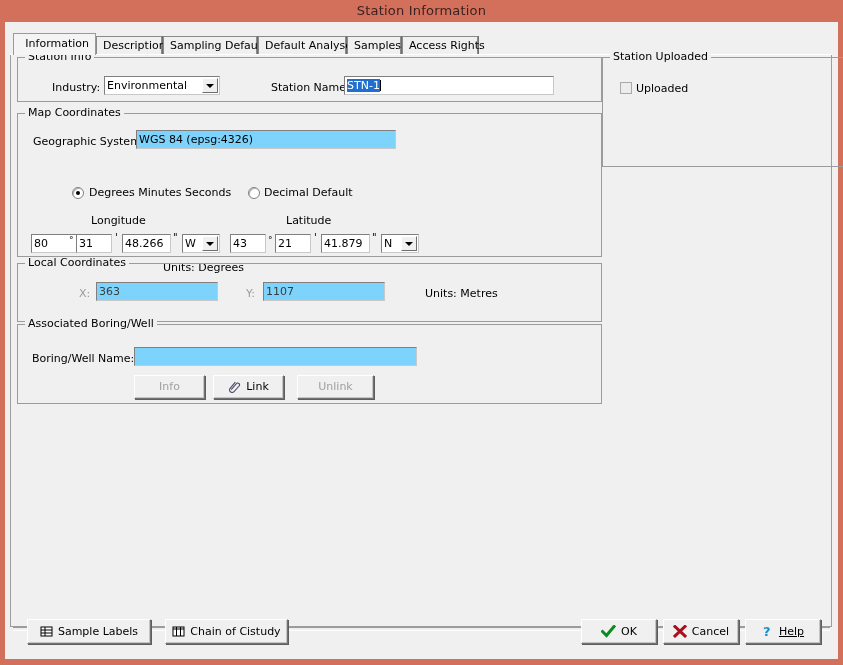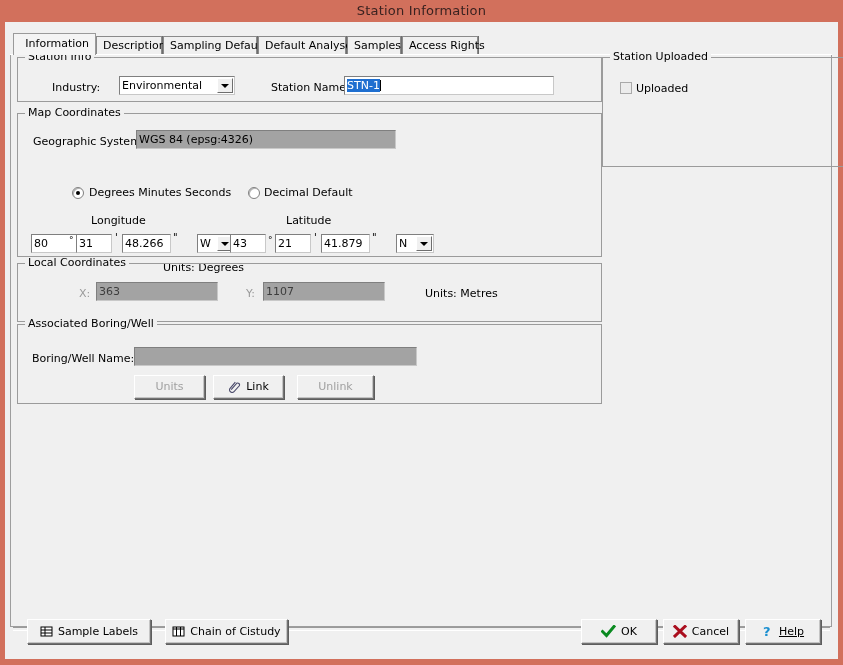--- a/index.html
+++ b/index.html
@@ -123,21 +123,21 @@
     border: 1px solid #7f7f7f;
     border-right-color: #c8c8c8;
     border-bottom-color: #c8c8c8;
     font-size: 11px;
     line-height: 15px;
     padding: 0 2px;
     color: #000;
     overflow: hidden;
     white-space: nowrap;
   }
-  .field.yellow { background: #a3a3a3; }
+  .field.yellow { background: #7dd3fc; }
   .field.dimtext { color: #3d3d3d; }
   .sel {
     background: #1f6fd0;
     color: #ffffff;
   }
   .caret {
     display: inline-block;
     width: 1px;
     height: 11px;
     background: #000;
@@ -150,21 +150,20 @@
     box-sizing: border-box;
     background: #ffffff;
     border: 1px solid #7f7f7f;
     border-right-color: #c8c8c8;
     border-bottom-color: #c8c8c8;
     font-size: 11px;
     line-height: 17px;
     padding: 0 2px;
     overflow: hidden;
     white-space: nowrap;
-    margin-left: 15px;
   }
   .combo .arrowbtn {
     position: absolute;
     top: 1px; right: 1px;
     width: 16px; height: 15px;
     background: #f0f0f0;
     border: 1px solid #ffffff;
     border-right-color: #6e6e6e;
     border-bottom-color: #6e6e6e;
     box-sizing: border-box;
@@ -359,21 +358,21 @@
 
     <div class="group" style="left:12px; top:302px; width:585px; height:80px;">
       <span class="glabel">Associated Boring/Well</span>
     </div>
     <div class="lbl" style="left:27px; top:330px;">Boring/Well Name:</div>
     <div class="field yellow" style="left:129px; top:325px; width:283px; height:19px; line-height:17px;">
       <span></span>
     </div>
 
     <div class="btn disabled" style="left:129px; top:353px; width:71px; height:24px;">
-      <span>Units</span>
+      <span>Info</span>
     </div>
     <div class="btn" style="left:208px; top:353px; width:71px; height:24px;">
       <span class="bico">
         <svg width="13" height="13" viewBox="0 0 13 13">
           <g stroke="#4a4a6a" stroke-width="1.1" fill="#c9c9dd">
             <path d="M3.2 9.6 L8.6 3.3 a1.9 1.9 0 0 1 2.7 2.5 L5.6 12 a2.6 2.6 0 0 1 -3.7 -3.4 L7.3 2.2" fill="none"></path>
           </g>
         </svg>
       </span><span>Link</span>
     </div>

